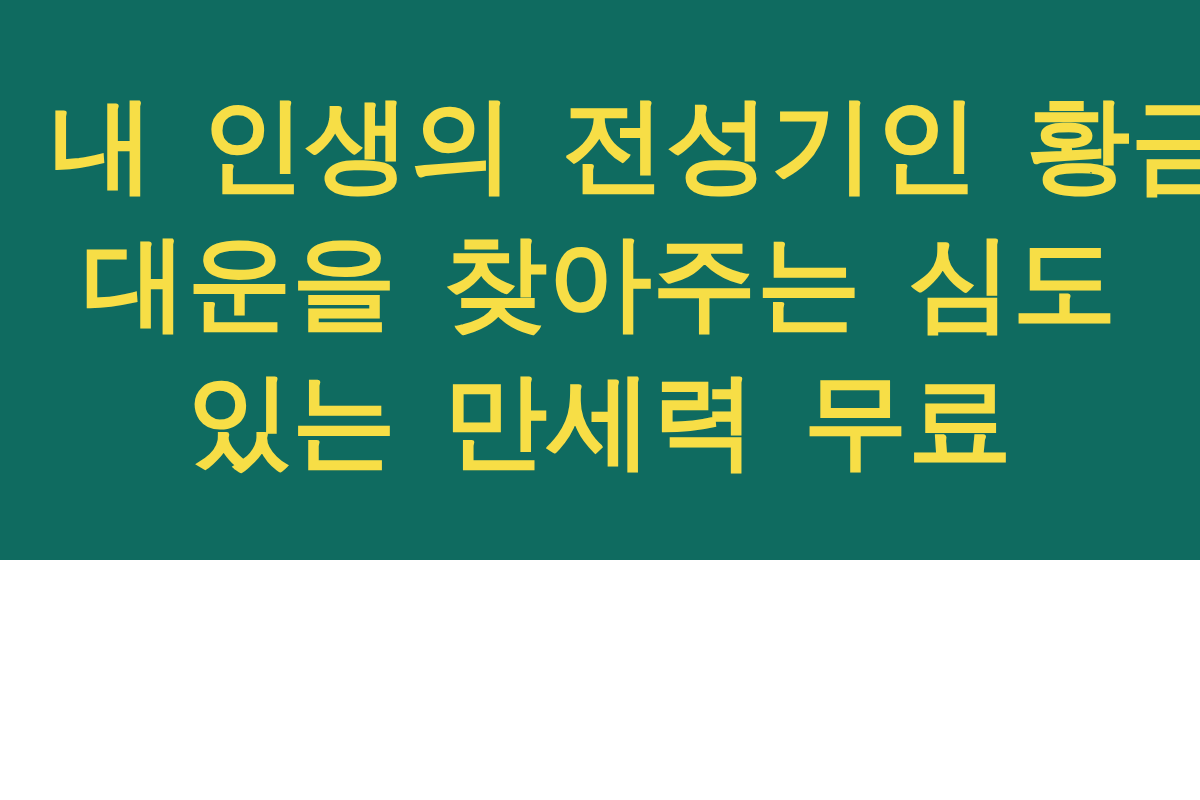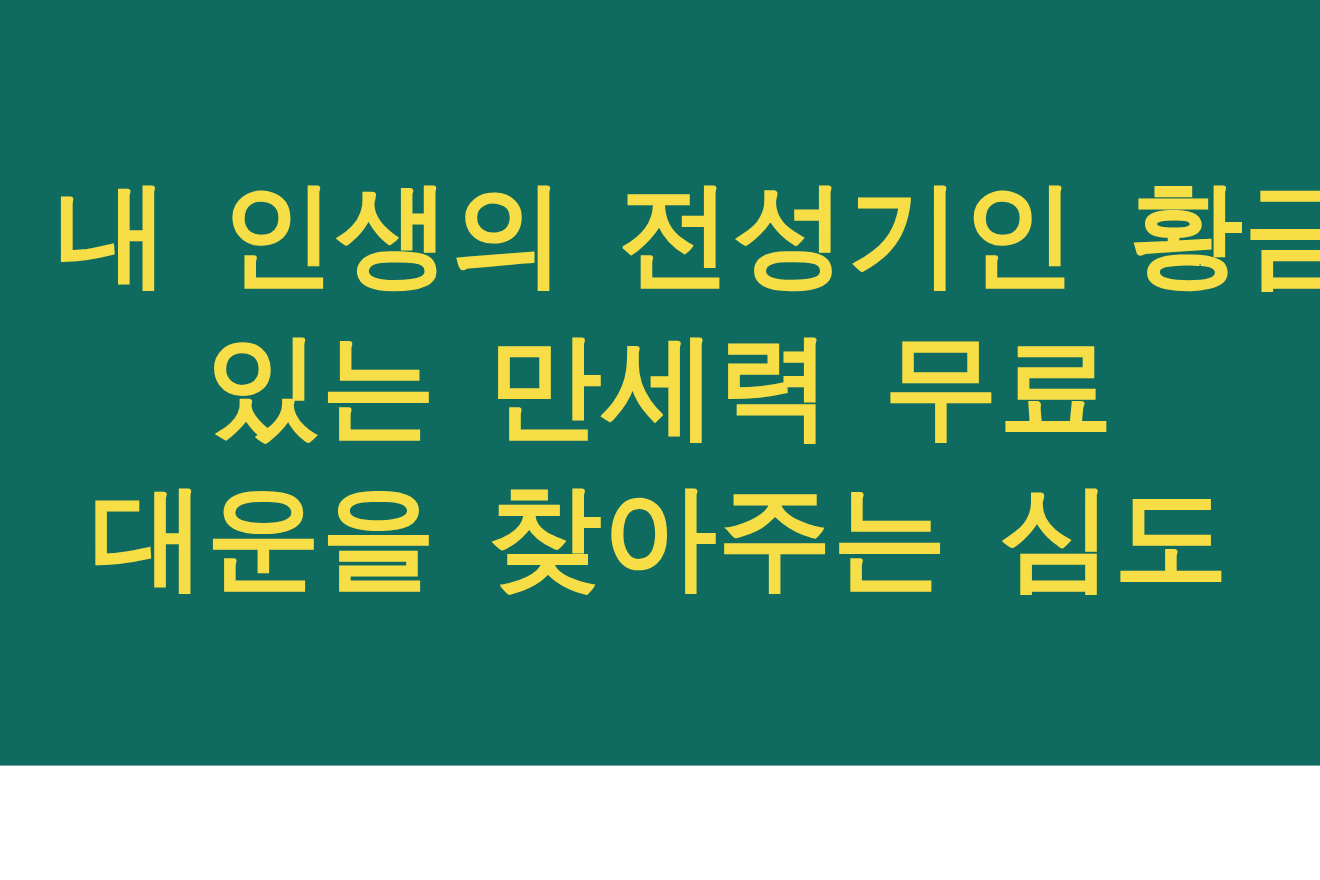--- a/index.html
+++ b/index.html
@@ -12,21 +12,21 @@
     width: 1200px;
     height: 800px;
     overflow: hidden;
     font-family: "Liberation Sans", "DejaVu Sans", sans-serif;
   }
 
   #banner {
     position: relative;
     box-sizing: border-box;
     width: 1200px;
-    height: 696px;
+    height: 560px;
     display: flex;
     align-items: center;
     justify-content: center;
     background: #0F6B60;
   }
 
   #headline {
     margin: 0;
     padding: 0;
     width: 1100px;
@@ -48,17 +48,17 @@
     white-space: nowrap;
   }
 </style>
 </head>
 <body>
 
 <div id="banner" style="background: rgb(15, 107, 96);">
 
   <h1 id="headline" style="color: rgb(247, 222, 70);">
     <span class="line">내 인생의 전성기인 황금</span>
+    <span class="line">대운을 찾아주는 심도</span>
     <span class="line">있는 만세력 무료</span>
-    <span class="line">대운을 찾아주는 심도</span>
   </h1>
 
 </div>
 
 </body></html>

